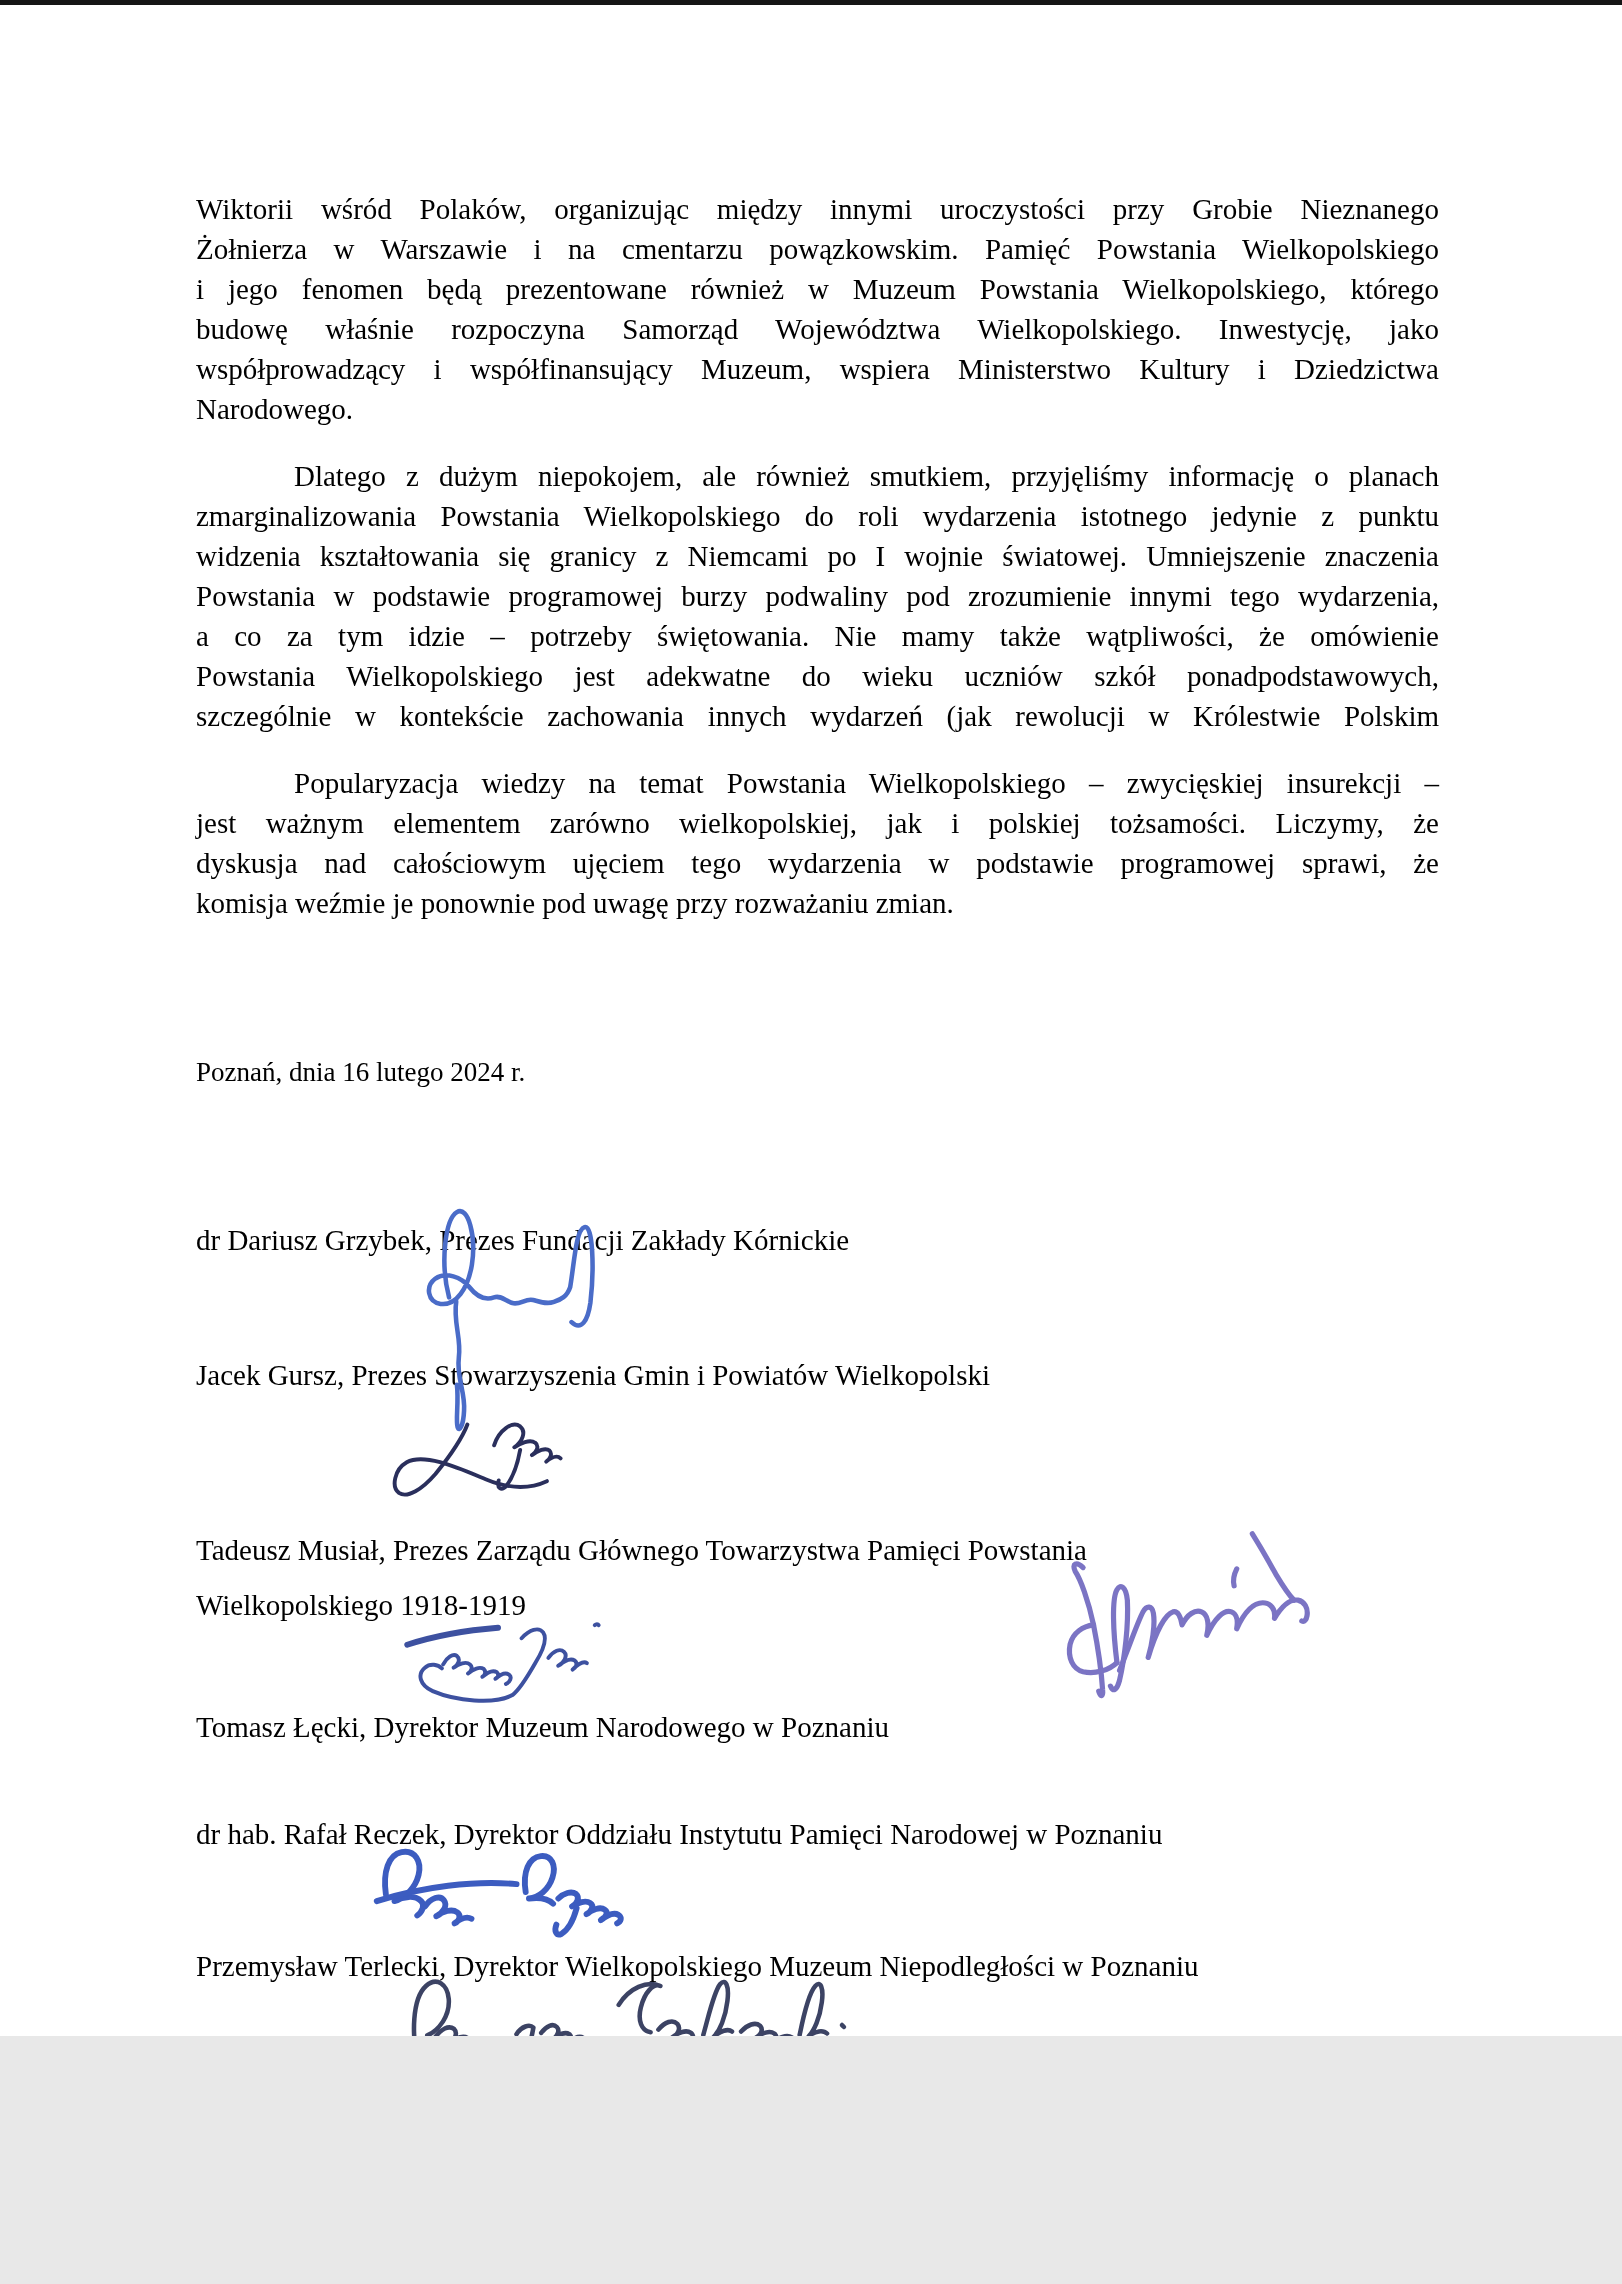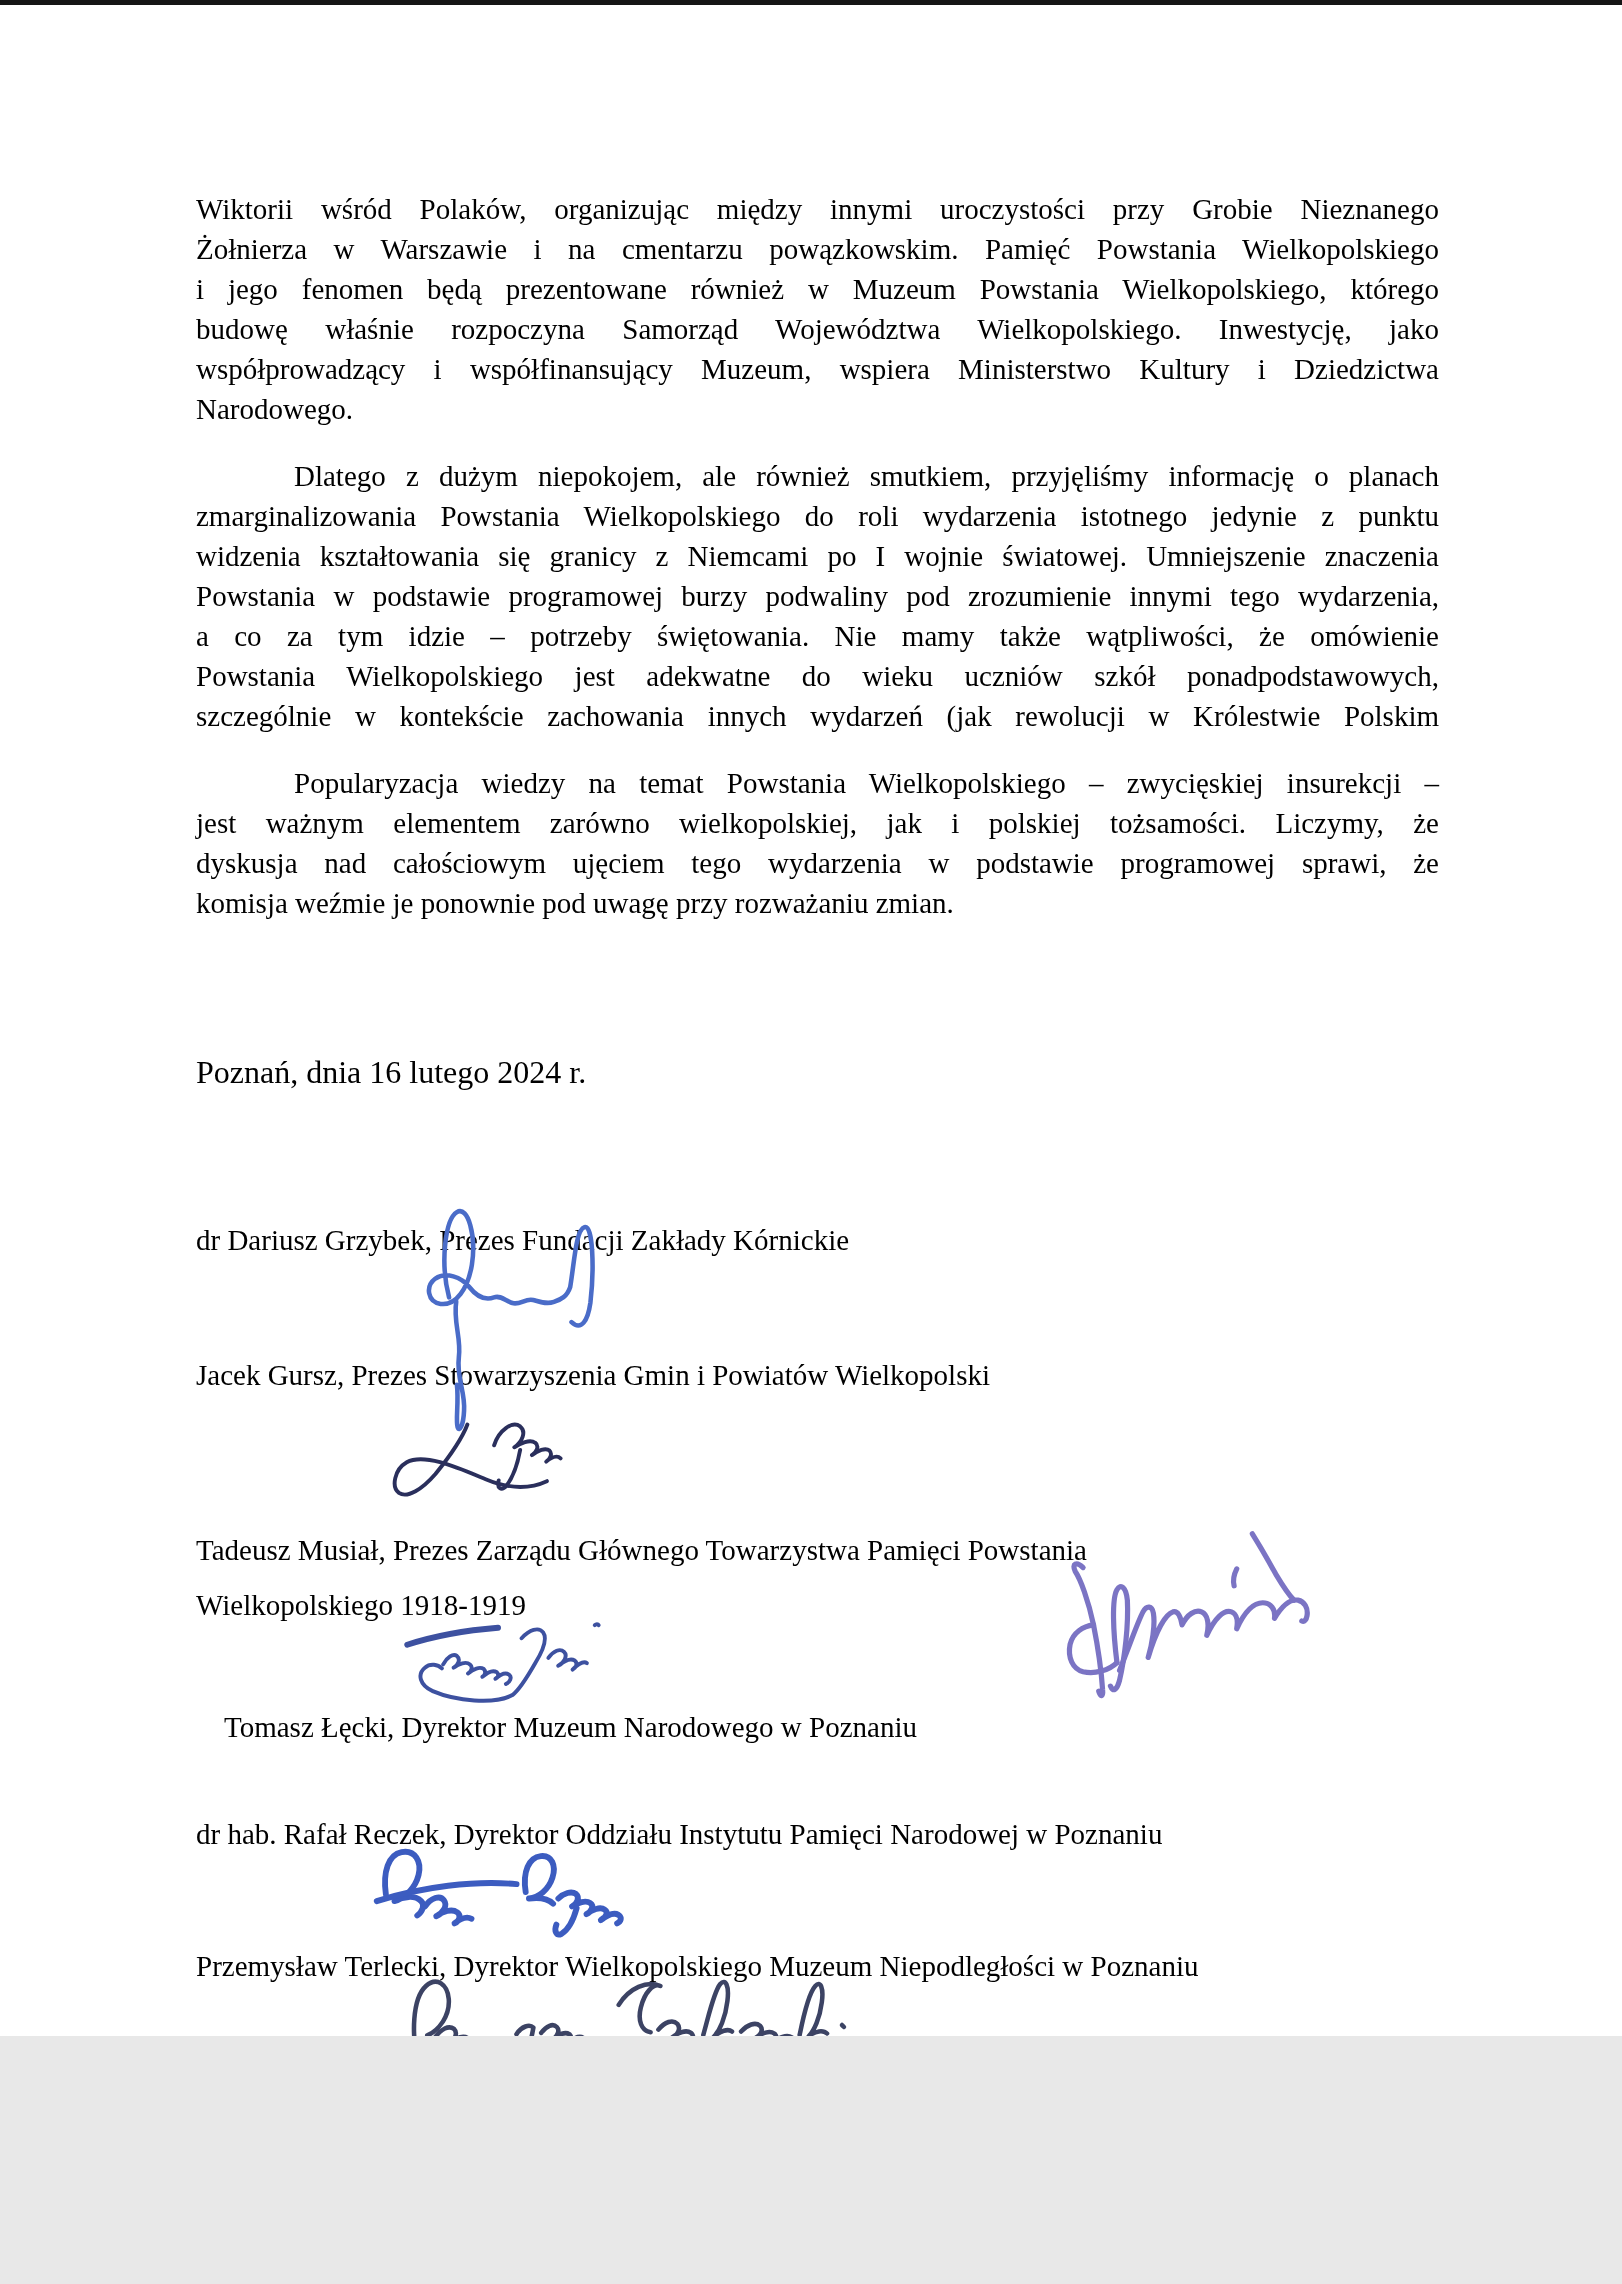--- a/index.html
+++ b/index.html
@@ -24,31 +24,31 @@
     position:absolute;left:196px;top:189px;width:1243px;
     font-size:29px;line-height:40px;
   }
   .letter-body p{margin:0;}
   .letter-body p + p{margin-top:27px;}
   .jline{display:block;text-align:justify;text-align-last:justify;}
   .jline.last{text-align-last:left;}
   .jline.first-indent{text-indent:98px;}
   .dateline{
     position:absolute;left:196px;top:1052px;
-    font-size:32px;line-height:40px;white-space:nowrap;
+    font-size:27px;line-height:40px;white-space:nowrap;
   }
   .sig-name{
     position:absolute;left:196px;
     font-size:29px;line-height:40px;white-space:nowrap;
   }
   .sig-name.l-grzybek{top:1220px;}
   .sig-name.l-gursz{top:1355px;}
   .sig-name.l-musial-1{top:1530px;}
   .sig-name.l-musial-2{top:1585px;}
-  .sig-name.l-lecki{top:1707px;margin-left:28px;}
+  .sig-name.l-lecki{top:1707px;}
   .sig-name.l-reczek{top:1814px;}
   .sig-name.l-terlecki{top:1946px;}
   svg.sig{
     position:absolute;overflow:visible;pointer-events:none;
   }
   svg.sig g{
     fill:none;stroke-linecap:round;stroke-linejoin:round;
   }
   .sig-grzybek{left:411px;top:1201px;}
   .sig-gursz{left:382px;top:1410px;}

